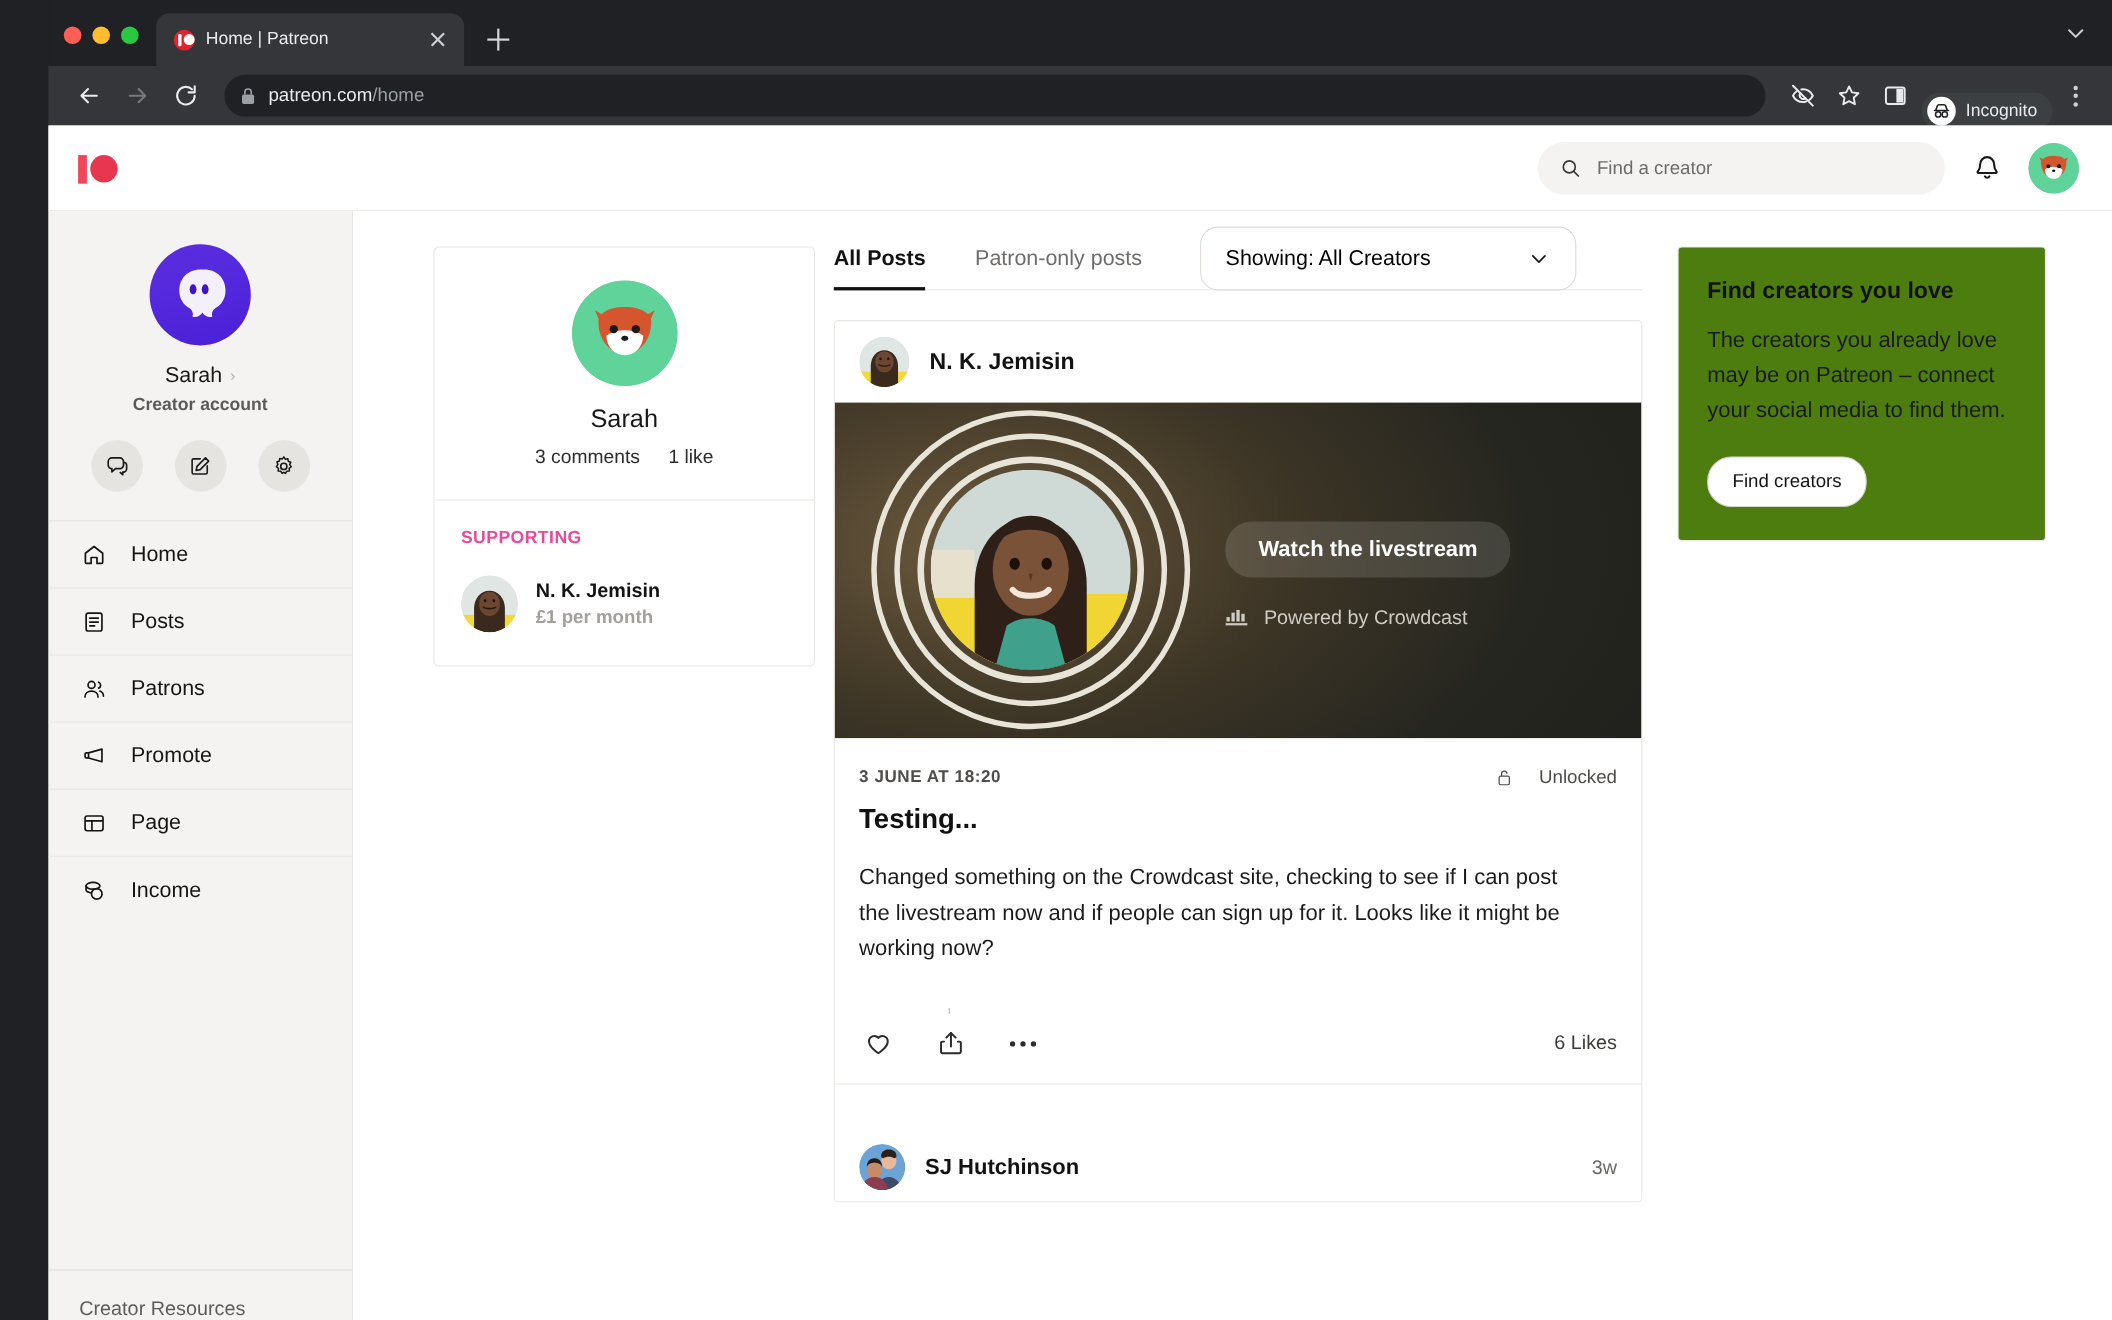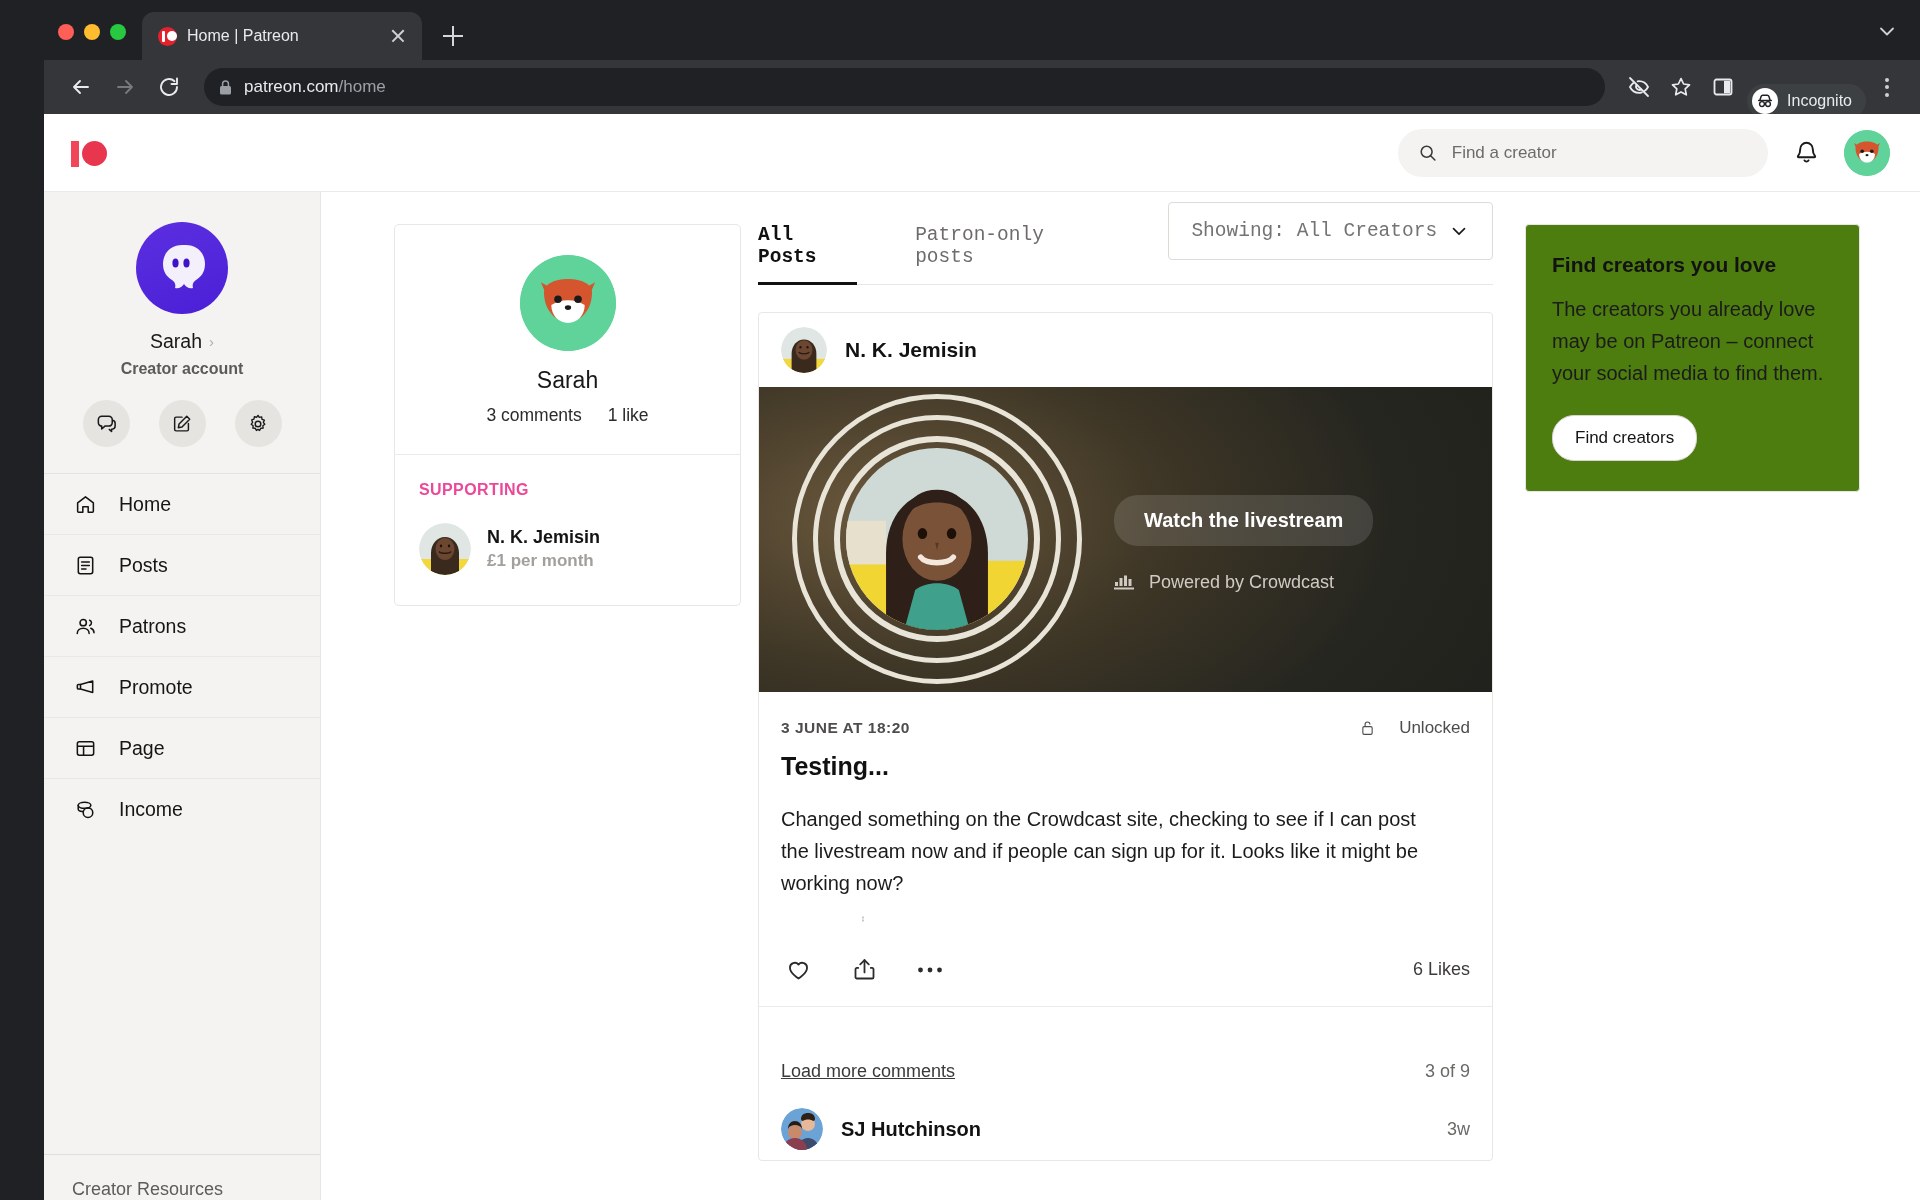--- a/index.html
+++ b/index.html
@@ -180,34 +180,34 @@
   .pc-name { margin-top: 16px; font-size: 23px; color: #181818; }
   .pc-stats { margin-top: 11px; display:flex; gap: 26px; font-size: 17.5px; color: #2b2b2b; }
   .profile-card-bot { padding: 26px 24px 30px; }
   .supporting-label { font-size: 16px; font-weight: bold; color: #ec4899; letter-spacing: .4px; }
   .support-row { margin-top: 24px; display:flex; align-items:center; gap: 16px; cursor:pointer; }
   .support-avatar { width: 52px; height: 52px; border-radius: 50%; overflow:hidden; flex:0 0 auto; }
   .support-name { font-size: 18px; font-weight: bold; color: #141414; }
   .support-tier { margin-top: 3px; font-size: 17px; font-weight:bold; color: #a3a09c; }
 
   .col-mid { width: 735px; flex: 0 0 735px; margin-left: 17px; }
-  .tabs-row { display: flex; align-items: flex-start; gap: 14px; position: relative; font-family: Liberation Mono, monospace; }
+  .tabs-row { display: flex; align-items: flex-end; gap: 1px; position: relative; }
   .feed-tab {
     font-size: 19.5px; padding: 0 0 17px 0; cursor: pointer; position: relative;
   }
   .feed-tab.active { color: #111; font-weight: bold; }
   .feed-tab.active::after {
     content:""; position:absolute; left:0; right:0; bottom:0; height: 3px; background:#111;
   }
   .feed-tab.inactive { color: #6e6c6a; margin-left: 44px; }
   .showing-select {
     margin-left: 52px; width: 342px; height: 58px; margin-top: -22px;
-    border: 1px solid #dedbd7; border-radius: 4px; background:#fff;
+    border: 1px solid #dedbd7; border-radius: 16px; background:#fff;
     display:flex; align-items:center; justify-content:space-between;
-    padding: 0 22px; font-size: 19.5px; color:#737373; cursor:pointer;
+    padding: 0 22px; font-size: 19.5px; color:#000000; cursor:pointer;
   }
   .tabs-underline { height:1px; background:#e9e7e4; margin-top: -1px; }
 
   .post-card { margin-top: 27px; border:1px solid #e9e7e4; border-radius: 4px; background:#fff; }
   .post-head { height: 74px; display:flex; align-items:center; gap: 18px; padding: 0 22px; }
   .post-head-avatar { width: 46px; height: 46px; border-radius:50%; overflow:hidden; flex:0 0 auto; cursor:pointer; }
   .post-head-name { font-size: 21px; font-weight: bold; color:#121212; cursor:pointer; }
 
   .post-banner {
     height: 305px; position: relative; overflow: hidden; cursor: pointer;
@@ -665,24 +665,20 @@
                 <svg width="26" height="10" viewBox="0 0 26 10">
                     <circle cx="3.5" cy="5" r="2.4" fill="#2b2b2b"></circle>
                     <circle cx="13" cy="5" r="2.4" fill="#2b2b2b"></circle>
                     <circle cx="22.5" cy="5" r="2.4" fill="#2b2b2b"></circle>
                   </svg>
               </span>
               <span class="likes-count">6 Likes</span>
             </div>
 
             <div class="comments-area">
-              <div class="comments-head">
-                <span class="load-more">Load more comments</span>
-                <span class="comment-count">3 of 9</span>
-              </div>
               <div class="comment-row">
                 <span class="comment-avatar">
                   <svg width="42" height="42" viewBox="0 0 42 42">
                     <defs>
                         <clipPath id="cl3">
                           <circle cx="21" cy="21" r="21"></circle>
                         </clipPath>
                       </defs>
                     <g clip-path="url(#cl3)">
                       <rect width="42" height="42" fill="#6ba3d6"></rect>

